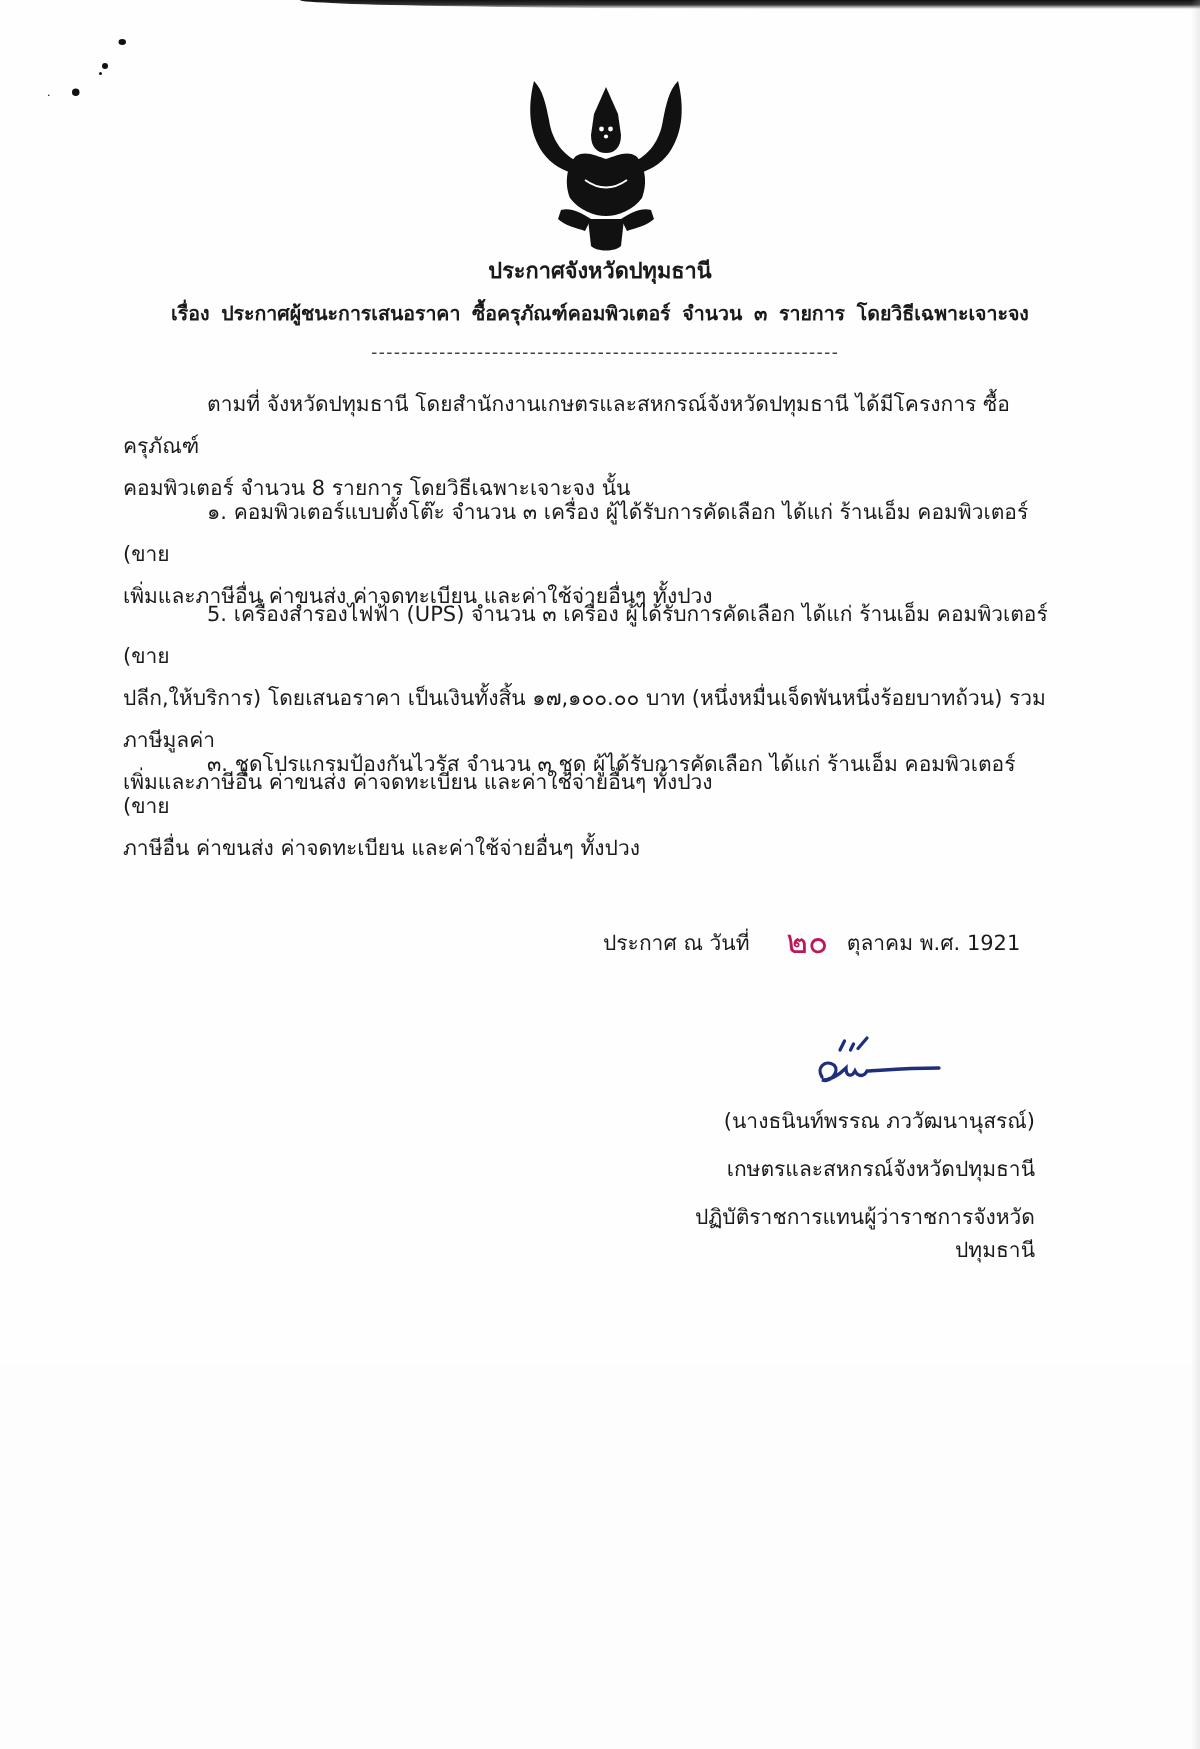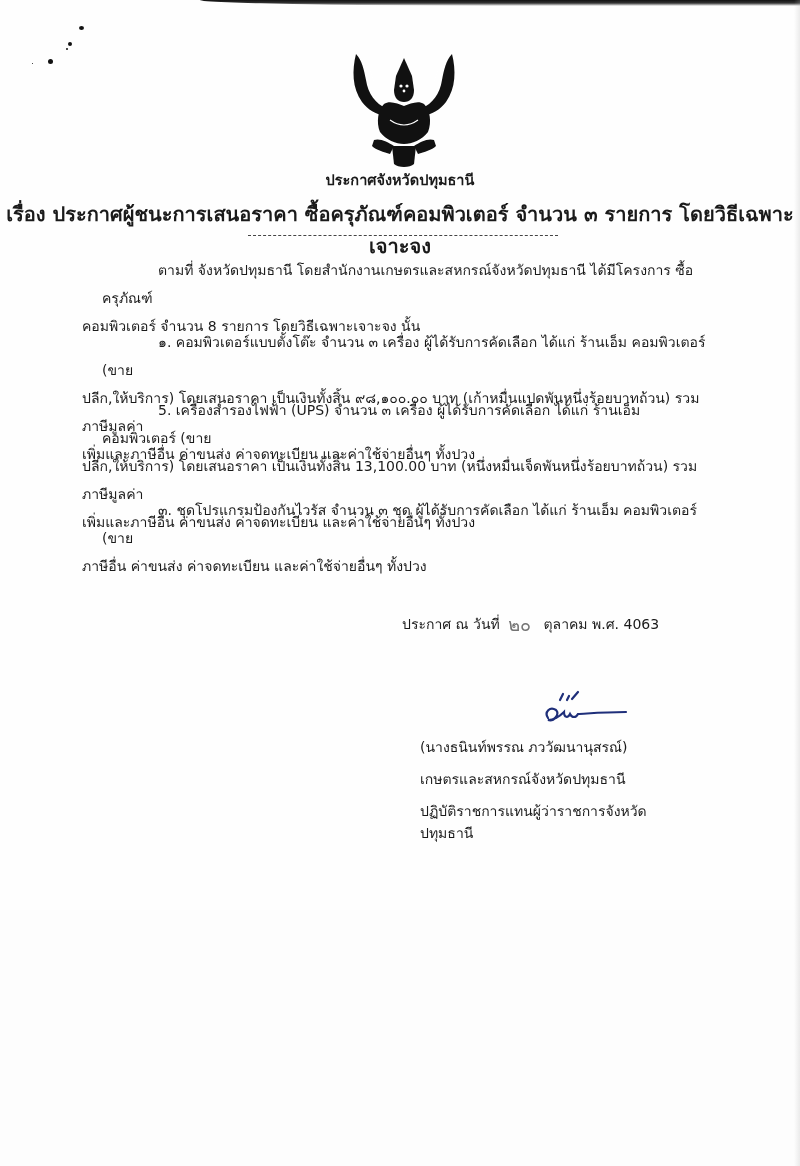--- a/index.html
+++ b/index.html
@@ -16,28 +16,28 @@
       border-bottom-left-radius: 60% 100%;
     }
     .right-edge {
       position: absolute; right: 0; top: 0; width: 6px; height: 1166px;
       background: linear-gradient(to right, rgba(0,0,0,0), rgba(180,180,180,0.25));
     }
     .speck { position: absolute; background: #111; border-radius: 50%; }
     .garuda { position: absolute; left: 350px; top: 50px; width: 108px; height: 118px; }
     .center { position: absolute; left: 0; width: 800px; text-align: center; }
     .title { top: 168px; font-size: 14.5px; font-weight: bold; }
-    .subject { top: 198px; font-size: 20px; font-weight: bold; }
+    .subject { top: 198px; font-size: 13px; font-weight: bold; font-family: Liberation Mono, monospace; }
     .divider { position: absolute; left: 248px; top: 235px; width: 310px; border-top: 1.4px dashed #444; }
     .para { position: absolute; left: 82px; width: 630px; font-size: 14px; line-height: 28px; }
-    .indent { text-indent: 56px; margin-left: 20px; }
+    .indent { text-indent: 56px; }
     .date { position: absolute; left: 402px; top: 608px; font-size: 14px; }
-    .date .handday { font-family: "DejaVu Serif", serif; font-size: 18px; color: #737373; margin: 0 8px 0 4px; position: relative; top: 2px; }
+    .date .handday { font-family: "DejaVu Serif", serif; font-size: 22px; color: #be185d; margin: 0 8px 0 20px; position: relative; top: 2px; }
     .sig { position: absolute; left: 540px; top: 690px; width: 90px; height: 40px; }
-    .sign-line { position: absolute; left: 420px; width: 270px; text-align: left; font-size: 14px; }
+    .sign-line { position: absolute; left: 420px; width: 270px; text-align: right; font-size: 14px; }
   </style>
 </head>
 <body>
 
 <div class="page">
   <div class="top-shadow"></div>
   <div class="right-edge"></div>
 
   <div class="speck" style="left:79px;top:26px;width:5px;height:4px;"></div>
   <div class="speck" style="left:68px;top:42px;width:4px;height:4px;"></div>
@@ -69,39 +69,38 @@
   <div class="center subject">เรื่อง ประกาศผู้ชนะการเสนอราคา ซื้อครุภัณฑ์คอมพิวเตอร์ จำนวน ๓ รายการ โดยวิธีเฉพาะเจาะจง</div>
   <div class="divider"></div>
 
   <div class="para" style="top:256px;">
     <div class="indent">ตามที่ จังหวัดปทุมธานี โดยสำนักงานเกษตรและสหกรณ์จังหวัดปทุมธานี ได้มีโครงการ ซื้อครุภัณฑ์</div>
     <div>คอมพิวเตอร์ จำนวน 8 รายการ โดยวิธีเฉพาะเจาะจง  นั้น</div>
   </div>
 
   <div class="para" style="top:328px;">
     <div class="indent">๑. คอมพิวเตอร์แบบตั้งโต๊ะ จำนวน ๓ เครื่อง ผู้ได้รับการคัดเลือก ได้แก่ ร้านเอ็ม คอมพิวเตอร์ (ขาย</div>
-    <div>ปลีก,ให้บริการ) โดยเสนอราคา เป็นเงินทั้งสิ้น ๙๘,๑๐๐.๐๐ บาท (เก้าหมื่นแปดพันหนึ่งร้อยบาทถ้วน) รวมภาษีมูลค่า</div>
     <div>เพิ่มและภาษีอื่น ค่าขนส่ง ค่าจดทะเบียน และค่าใช้จ่ายอื่นๆ ทั้งปวง</div>
   </div>
 
   <div class="para" style="top:396px;">
     <div class="indent">5. เครื่องสำรองไฟฟ้า (UPS) จำนวน ๓ เครื่อง ผู้ได้รับการคัดเลือก ได้แก่ ร้านเอ็ม คอมพิวเตอร์ (ขาย</div>
-    <div>ปลีก,ให้บริการ) โดยเสนอราคา เป็นเงินทั้งสิ้น 13,100.00 บาท (หนึ่งหมื่นเจ็ดพันหนึ่งร้อยบาทถ้วน) รวมภาษีมูลค่า</div>
+    <div>ปลีก,ให้บริการ) โดยเสนอราคา เป็นเงินทั้งสิ้น ๑๗,๑๐๐.๐๐ บาท (หนึ่งหมื่นเจ็ดพันหนึ่งร้อยบาทถ้วน) รวมภาษีมูลค่า</div>
     <div>เพิ่มและภาษีอื่น ค่าขนส่ง ค่าจดทะเบียน และค่าใช้จ่ายอื่นๆ ทั้งปวง</div>
   </div>
 
   <div class="para" style="top:496px;">
     <div class="indent">๓. ชุดโปรแกรมป้องกันไวรัส จำนวน ๓ ชุด ผู้ได้รับการคัดเลือก ได้แก่ ร้านเอ็ม คอมพิวเตอร์ (ขาย</div>
     <div>ภาษีอื่น ค่าขนส่ง ค่าจดทะเบียน และค่าใช้จ่ายอื่นๆ ทั้งปวง</div>
   </div>
 
   <div class="date">
     <span>ประกาศ ณ วันที่</span>
     <span class="handday">๒๐</span>
-    <span>ตุลาคม พ.ศ. 4063</span>
+    <span>ตุลาคม พ.ศ. 1921</span>
   </div>
 
   <svg class="sig" viewBox="0 0 90 40">
     <g fill="none" stroke="#1f2f7a" stroke-width="2.2" stroke-linecap="round">
       <path d="M8 28 C4 22,10 16,16 20 C20 24,14 32,8 30 C14 30,20 26,24 22 C24 28,28 28,30 24 C32 28,36 28,38 24 C44 24,60 22,86 22"></path>
       <path d="M20 10 L23 4"></path>
       <path d="M27 10 L29 6"></path>
       <path d="M32 9 L38 2"></path>
     </g>
   </svg>

